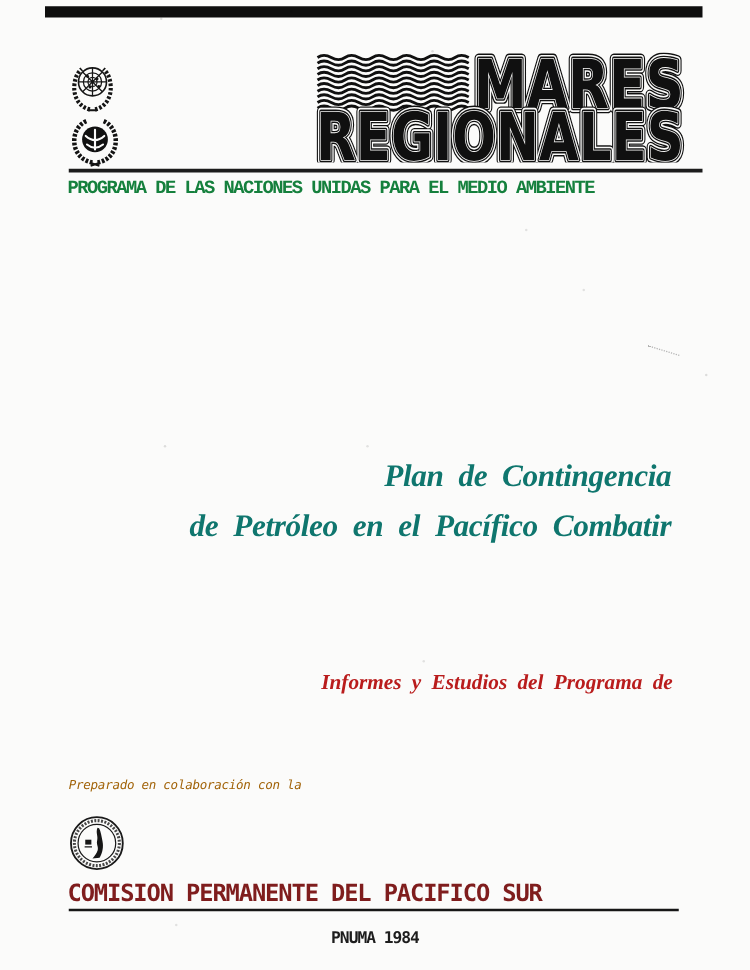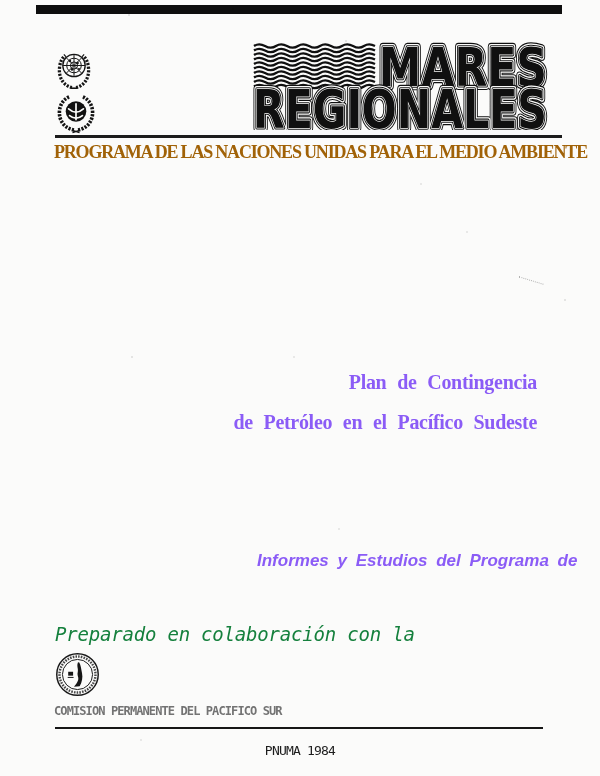--- a/index.html
+++ b/index.html
@@ -6,38 +6,38 @@
   body{width:600px;height:776px;position:relative;background:#fbfbfa;overflow:hidden;
        font-family:"Liberation Sans",sans-serif;color:#141414;}
   .abs{position:absolute;}
   
   .top-bar{left:36px;top:5px;width:526px;height:9px;background:#0e0e0e;}
   
   .un-logo{left:56px;top:49px;}
   .unep-logo{left:55px;top:93px;}
   .rs-logo{left:252px;top:42px;}
   .head-rule{left:55px;top:135px;width:507px;height:3px;background:#1c1c1c;}
-  .org-line{left:54px;top:142px;font-family:Liberation Serif, serif;font-weight:bold;
-            font-size:18px;letter-spacing:-1.2px;color:#a16207;white-space:nowrap;}
+  .org-line{left:54px;top:142px;font-family:Liberation Mono, monospace;font-weight:bold;
+            font-size:15px;letter-spacing:-1.2px;color:#15803d;white-space:nowrap;}
   
   .title-block{left:0;right:63px;top:362px;text-align:right;
-               font-family:"Liberation Serif",serif;font-weight:bold;
-               font-size:20px;line-height:40px;letter-spacing:-0.3px;word-spacing:6px;color:#8b5cf6;}
+               font-family:"Liberation Serif",serif;font-style:italic;font-weight:bold;
+               font-size:25px;line-height:40px;letter-spacing:-0.3px;word-spacing:6px;color:#0f766e;}
   
-  .series-block{left:257px;top:549px;font-family:Liberation Sans, sans-serif;font-style:italic;
-                font-weight:bold;font-size:17px;line-height:23px;word-spacing:4px;color:#8b5cf6;}
+  .series-block{left:257px;top:534px;font-family:Liberation Serif, serif;font-style:italic;
+                font-weight:bold;font-size:17px;line-height:23px;word-spacing:4px;color:#b91c1c;}
   
   .prepared-line{left:55px;top:623px;font-family:"DejaVu Sans Mono",monospace;font-style:italic;
-                 font-size:19px;letter-spacing:-0.2px;color:#15803d;white-space:nowrap;}
+                 font-size:10px;letter-spacing:-0.2px;color:#a16207;white-space:nowrap;}
   .cpps-logo{left:55px;top:652px;}
   .comision-line{left:54px;top:704px;font-family:"DejaVu Sans Mono",monospace;font-weight:bold;
-                 font-size:12px;letter-spacing:-0.9px;color:#737373;white-space:nowrap;}
+                 font-size:19px;letter-spacing:-0.9px;color:#7f1d1d;white-space:nowrap;}
   .bottom-rule{left:55px;top:727px;width:488px;height:2.4px;background:#161616;}
   .imprint-line{left:0;right:0;top:743px;text-align:center;font-family:"DejaVu Sans Mono",monospace;
-                font-weight:normal;font-size:13px;letter-spacing:-0.8px;color:#1d1d1d;}
+                font-weight:bold;font-size:13px;letter-spacing:-0.8px;color:#1d1d1d;}
   
   .squiggle{left:518px;top:276px;width:27px;height:12px;opacity:.75;}
   .squiggle i{position:absolute;left:0;top:4px;width:26px;border-top:1.6px dotted #9b9b9b;
               transform:rotate(17deg);display:block;}
   .speck{width:2px;height:2px;background:#000;border-radius:50%;}
 </style>
 </head>
 <body>
 
 <div class="abs top-bar"></div>
@@ -105,21 +105,21 @@
 
 <div class="abs head-rule"></div>
 <div class="abs org-line">PROGRAMA DE LAS NACIONES UNIDAS PARA EL MEDIO AMBIENTE</div>
 
 <div class="abs squiggle">
     <i></i>
   </div>
 
 <div class="abs title-block">
   <div>Plan de Contingencia</div>
-  <div>de Petróleo en el Pacífico Sudeste</div>
+  <div>de Petróleo en el Pacífico Combatir</div>
 </div>
 
 <div class="abs series-block">
   <div>Informes y Estudios del Programa de</div>
 </div>
 
 <div class="abs prepared-line">Preparado en colaboración con la</div>
 
 <svg class="abs cpps-logo" width="45" height="45" viewBox="0 0 46 46">
   <g fill="none" stroke="#1a1a1a">

